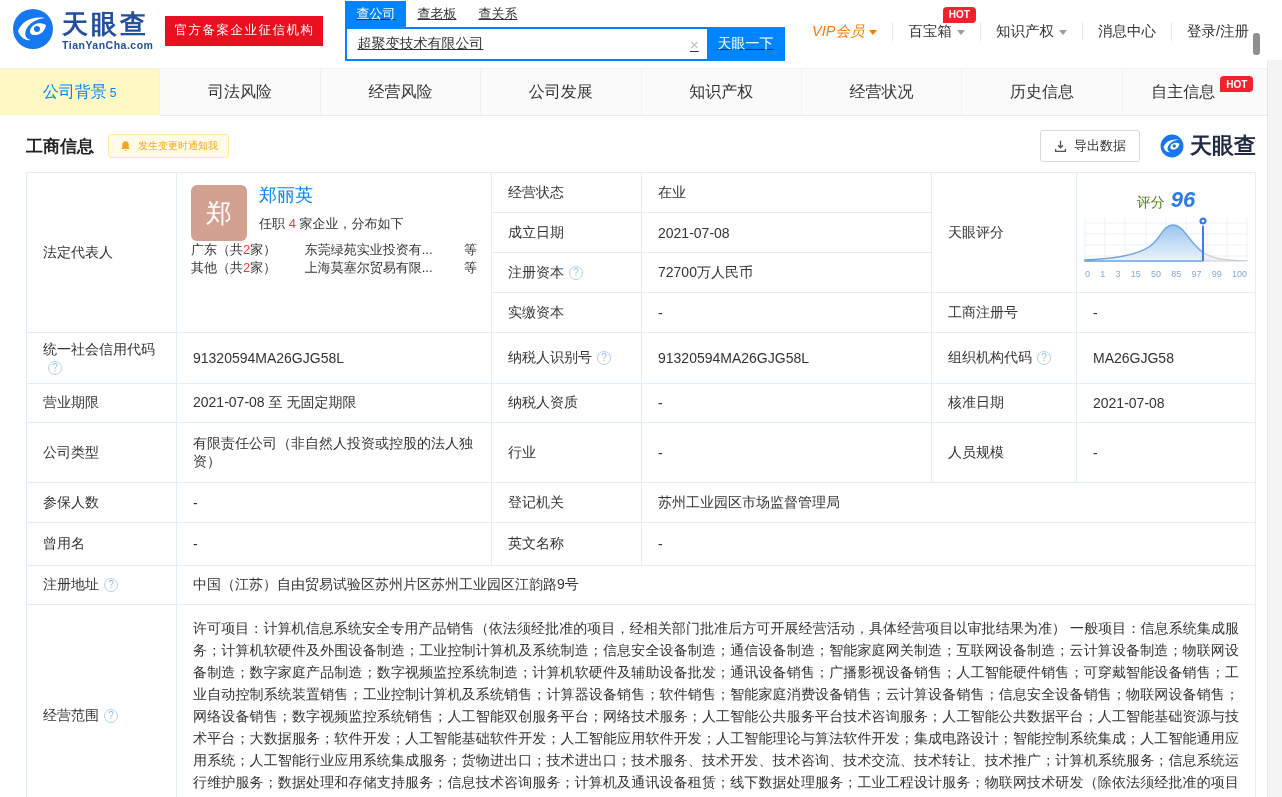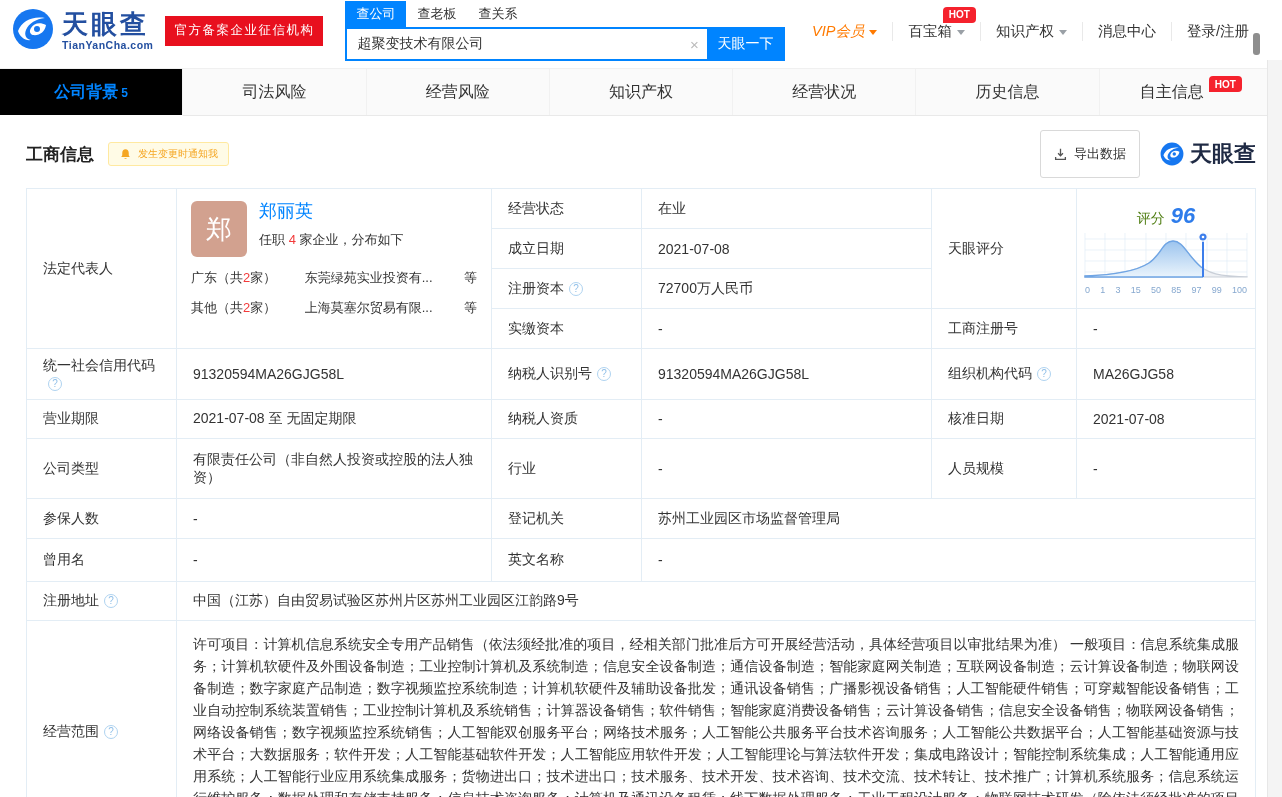--- a/index.html
+++ b/index.html
@@ -9,62 +9,62 @@
     background:#fff; color:#333; overflow:hidden; position:relative;
   }
   
   .header { height:62px; display:flex; align-items:center; padding:0 18px 0 12px; background:#fff; }
   .logo { display:flex; align-items:center; gap:8px; cursor:pointer; }
   .logo-txt { display:flex; flex-direction:column; line-height:1; }
   .logo-cn { font-size:26px; font-weight:bold; color:#234FA0; letter-spacing:3px; }
   .logo-en { font-size:10.5px; font-weight:bold; color:#234FA0; margin-top:3px; letter-spacing:.5px; }
   .cert-badge { background:#E8101E; color:#fff; margin-left:12px; padding:5px 9px; font-size:12.5px; line-height:1.55; cursor:default; }
   .cert-badge .l2 { letter-spacing:1.5px; }
-  .search-wrap { margin-left:22px; width:440px; }
+  .search-wrap { margin-left:22px; width:440px;text-decoration:underline; }
   .search-tabs { display:flex; font-size:13px; }
   .search-tab { padding:4px 11px; cursor:pointer; color:#333; }
   .search-tab.active { background:#0084FF; color:#fff; }
   .search-box { display:flex; border:2px solid #0084FF; height:34px; align-items:stretch; }
   .search-input { flex:1; border:none; outline:none; font-size:14px; padding:0 10px; color:#333; font-family:inherit; }
   .clear-btn { width:26px; display:flex; align-items:center; justify-content:center; color:#bbb; font-size:15px; cursor:pointer; }
   .search-btn { width:76px; background:#0084FF; color:#fff; border:none; font-size:14px; cursor:pointer; font-family:inherit; }
   .top-nav { margin-left:auto; display:flex; align-items:center; font-size:14.5px; }
   .nav-item { padding:0 15px; display:flex; align-items:center; gap:5px; cursor:pointer; position:relative; color:#333; }
   .nav-item + .nav-item { border-left:1px solid #E9E9E9; }
   .nav-item.vip { color:#FF7A00; font-weight:normal; font-style:italic; border-left:none; }
   .caret { width:0; height:0; border-left:4px solid transparent; border-right:4px solid transparent; border-top:5px solid #9aa0a6; margin-top:2px; }
   .vip .caret { border-top-color:#FF7A00; }
   .hot-tag { position:absolute; top:-15px; right:4px; background:#F5222D; color:#fff; font-size:10px; font-weight:bold; padding:1.5px 6px; border-radius:4px 4px 4px 0; line-height:1.3; }
   
   .tabbar { display:flex; height:48px; background:#FAFAFA; border-top:1px solid #F0F0F0; border-bottom:1px solid #E9E9E9; margin-top:6px; }
   .tab { flex:1; display:flex; align-items:center; justify-content:center; gap:3px; font-size:16px; color:#333; border-right:1px solid #F1F1F1; cursor:pointer; position:relative; }
   .tab:last-child { border-right:none; }
-  .tab.active { background:#000000; color:#0084FF; font-weight:bold; border-bottom:1px solid #fff; margin-bottom:-1px; }
+  .tab.active { background:#fef9c3; color:#0084FF; font-weight:normal; border-bottom:1px solid #fff; margin-bottom:-1px; }
   .tab-count { font-size:12px; color:#0084FF; margin-top:2px; }
   .tab .hot-tag { position:static; margin:-16px 0 0 2px; }
   
   .section-row { display:flex; align-items:center; margin:14px 26px 10px 26px; }
   .section-title { font-size:17px; font-weight:bold; color:#222; }
   .notify-badge { margin-left:14px; display:flex; align-items:center; gap:6px; background:#FFFBE6; border:1px solid #FFE9A0; color:#F5A623; font-size:10px; padding:4px 10px; border-radius:3px; cursor:pointer; }
   .section-right { margin-left:auto; display:flex; align-items:center; }
-  .export-btn { display:flex; align-items:center; gap:7px; background:#fff; border:1px solid #D9D9D9; border-radius:3px; padding:14px 13px; font-size:13px; color:#333; cursor:pointer; font-family:inherit; }
+  .export-btn { display:flex; align-items:center; gap:7px; background:#fff; border:1px solid #D9D9D9; border-radius:3px; padding:6px 13px; font-size:13px; color:#333; cursor:pointer; font-family:inherit; }
   .brand { display:flex; align-items:center; gap:6px; margin-left:20px; font-size:22px; font-weight:bold; color:#1F2A44; }
   
   table.info { width:1230px; margin:4px 26px 0 26px; border-collapse:collapse; font-size:14px; color:#333; table-layout:fixed; }
   table.info td { border:1px solid #E3EDF5; padding:8px 16px; background:#fff; vertical-align:middle; word-break:break-all; }
   td.lbl { background:#F4FAFE; }
   .q-icon { display:inline-block; width:14px; height:14px; border:1px solid #AFD3F0; border-radius:50%; font-size:10px; line-height:12px; text-align:center; color:#8FBFE8; margin-left:5px; vertical-align:1px; cursor:pointer; }
   
   .rep-cell { padding:12px 14px !important; vertical-align:top !important; }
   .rep-head { display:flex; gap:12px; }
   .avatar { width:56px; height:56px; border-radius:6px; background:#D2A18F; color:#fff; font-size:26px; display:flex; align-items:center; justify-content:center; flex:0 0 56px; cursor:pointer; }
   .rep-name { font-size:18px; color:#0084FF; cursor:pointer; line-height:1.2; }
   .rep-sub { font-size:13px; color:#333; margin-top:8px; }
   .red { color:#F23A3A; }
-  .dist-row { display:flex; font-size:13px; margin-top:12px; align-items:center; }
+  .dist-row { display:flex; font-size:13px; align-items:center; }
   .dist-region { width:128px; }
   .dist-company { width:168px; cursor:pointer; }
   .dist-etc { margin-left:10px; }
   
   .score-cell { padding:4px 6px !important; text-align:center; }
   .score-head { font-size:14px; color:#4d7c0f; }
   .score-val { font-size:22px; font-weight:bold; color:#2E7CEB; margin-left:6px; font-style:italic; }
   .axis { display:flex; justify-content:space-between; font-size:9px; color:#86A8CF; padding:0 2px; margin-top:1px; }
   
   .scope-cell { line-height:22px; text-align:justify; padding:12px 16px !important; }
@@ -133,20 +133,23 @@
 <div class="tabbar">
   <div class="tab active">
     <span>公司背景</span>
     <span class="tab-count">5</span>
   </div>
   <div class="tab">
       <span>司法风险</span>
     </div>
   <div class="tab">
       <span>经营风险</span>
+    </div>
+  <div class="tab">
+      <span>公司发展</span>
     </div>
   <div class="tab">
       <span>知识产权</span>
     </div>
   <div class="tab">
       <span>经营状况</span>
     </div>
   <div class="tab">
       <span>历史信息</span>
     </div>

